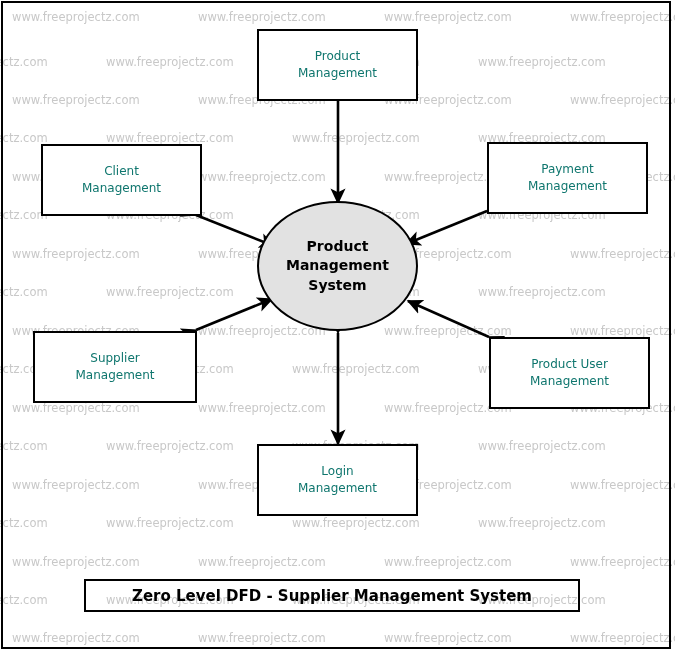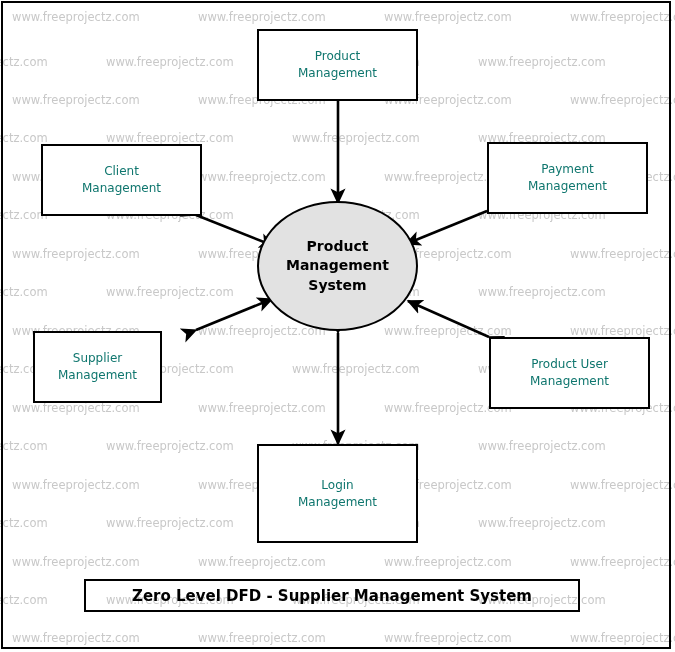--- a/index.html
+++ b/index.html
@@ -230,31 +230,31 @@
   <div class="entity-box" style="left:41px; top:144px; width:161px; height:72px;">
     <span class="entity-label">Client
 Management</span>
   </div>
 
   <div class="entity-box" style="left:487px; top:142px; width:161px; height:72px;">
     <span class="entity-label">Payment
 Management</span>
   </div>
 
-  <div class="entity-box" style="left:33px; top:331px; width:129px; height:72px;">
+  <div class="entity-box" style="left:33px; top:331px; width:164px; height:72px;">
     <span class="entity-label">Supplier
 Management</span>
   </div>
 
   <div class="entity-box" style="left:489px; top:337px; width:161px; height:72px;">
     <span class="entity-label">Product User
 Management</span>
   </div>
 
-  <div class="entity-box" style="left:257px; top:444px; width:161px; height:99px;">
+  <div class="entity-box" style="left:257px; top:444px; width:161px; height:72px;">
     <span class="entity-label">Login
 Management</span>
   </div>
 
   <div id="process-circle">
     <span id="process-label">Product
 Management
 System</span>
   </div>
 

